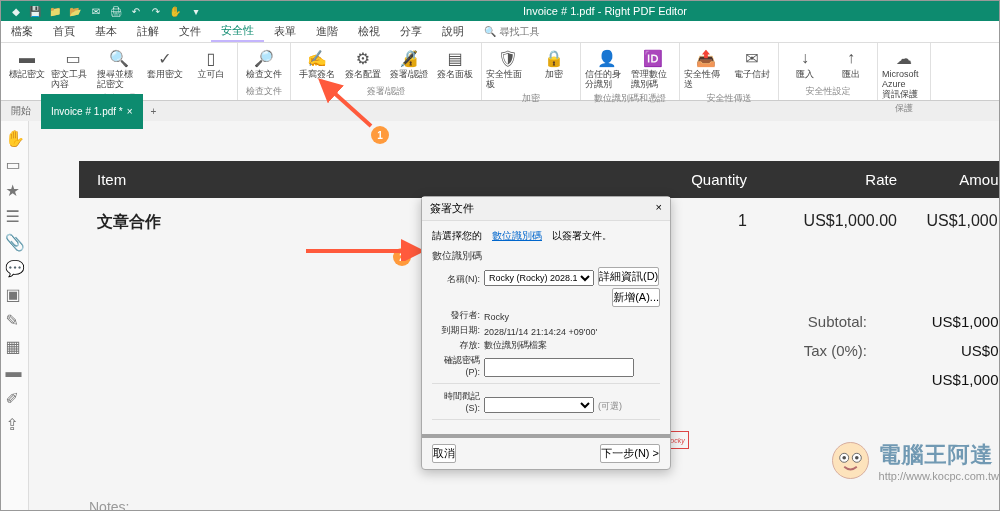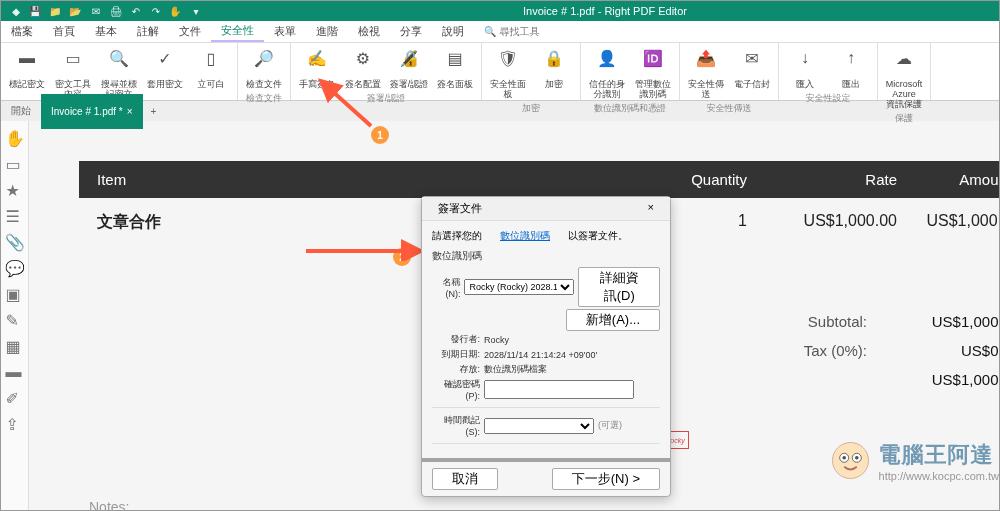--- a/index.html
+++ b/index.html
@@ -11,21 +11,21 @@
 .menubar{height:22px;background:#fff;display:flex;align-items:center;font-size:11px;border-bottom:1px solid #ddd}
 .menu-item{padding:0 10px;height:100%;display:flex;align-items:center;color:#444;cursor:pointer}
 .menu-item.active{color:#0d8b6f;border-bottom:2px solid #c4b5fd}
 .search-menu{margin-left:10px;display:flex;align-items:center;gap:3px;color:#888;font-size:10px}
 .search-menu input{border:none;font-size:10px;width:60px;outline:none}
 .ribbon{height:58px;background:#fff;border-bottom:1px solid #ccc;display:flex}
 .ribbon-group{display:flex;flex-direction:column;align-items:center;padding:2px 4px;border-right:1px solid #e0e0e0}
 .ribbon-btns{display:flex;gap:2px}
 .rbtn{display:flex;flex-direction:column;align-items:center;width:44px;padding:2px 0;cursor:pointer}
 .rbtn-icon{width:22px;height:22px;display:flex;align-items:center;justify-content:center;color:#555}
-.rbtn-label{font-size:9px;color:#444;text-align:center;line-height:1.1;margin-top:11px}
+.rbtn-label{font-size:9px;color:#444;line-height:1.1;margin-top:1px}
 .group-label{font-size:9px;color:#888;margin-top:auto}
 .tabstrip{height:20px;background:#eee;display:flex;align-items:center;font-size:10px}
 .doc-tab{background:#0d8b6f;color:#fff;padding:12px 10px;display:flex;align-items:center;gap:4px}
 .side-tab{padding:0 10px;color:#666}
 .add-tab{padding:2px 8px;color:#666}
 .workspace{display:flex;height:389px;background:#f5f5f5}
 .sidebar{width:28px;background:#fafafa;border-right:1px solid #ddd;display:flex;flex-direction:column;align-items:center;gap:8px;padding-top:8px}
 .side-icon{width:18px;height:18px;color:#777;cursor:pointer}
 .content{flex:1;position:relative;overflow:hidden}
 .invoice{position:absolute;left:50px;top:40px;right:-30px}
@@ -34,30 +34,30 @@
 .col-qty{flex:0 0 110px;text-align:right}
 .col-rate{flex:0 0 150px;text-align:right}
 .col-amt{flex:1;text-align:right}
 .inv-row{display:flex;padding:14px 18px;font-size:16px;color:#222}
 .summary{margin-top:60px;font-size:15px;color:#555}
 .summary-row{display:flex;padding:6px 18px}
 .summary-row .lbl{flex:0 0 800px;text-align:right;padding-right:30px}
 .summary-row .val{flex:1;text-align:right;color:#111}
 .notes{position:absolute;left:60px;bottom:-5px;font-size:14px;color:#999}
 .dialog{position:absolute;left:420px;top:195px;width:250px;background:#f5f5f5;border:1px solid #aaa;border-radius:4px;box-shadow:0 3px 12px rgba(0,0,0,.25);font-size:10px;z-index:10}
-.dlg-title{display:flex;justify-content:space-between;padding:4px 16px;border-bottom:1px solid #ddd;background:#f0f0f0;font-size:11px}
+.dlg-title{display:flex;justify-content:space-between;padding:4px 8px;border-bottom:1px solid #ddd;background:#f0f0f0;font-size:11px}
 .dlg-body{padding:8px 10px}
-.dlg-top{display:flex;gap:18px;margin-bottom:6px}
+.dlg-top{display:flex;gap:10px;margin-bottom:6px}
 .link{color:#0066cc;text-decoration:underline;cursor:pointer}
 .section-hdr{font-size:10px;color:#333;margin:4px 0}
-.field-row{display:flex;align-items:center;margin:2px 0;gap:4px}
+.field-row{display:flex;align-items:flex-end;margin:2px 0;gap:4px}
 .field-lbl{width:48px;text-align:right;font-size:9px;color:#333}
 .field-val{font-size:9px;color:#333}
 select.dlg-select{font-size:9px;width:110px;height:16px}
-.dlg-btn{font-size:13px;padding:1px 19px;background:#fff;border:1px solid #aaa;border-radius:2px;cursor:pointer}
+.dlg-btn{font-size:11px;padding:1px 0;background:#fff;border:1px solid #aaa;border-radius:2px;cursor:pointer}
 .optional{font-size:9px;color:#888}
 .dlg-footer{display:flex;justify-content:space-between;padding:6px 10px;border-top:4px solid #a3a3a3}
 .callout{position:absolute;width:18px;height:18px;border-radius:50%;color:#fff;font-size:10px;display:flex;align-items:center;justify-content:center;font-weight:bold}
 .c1{background:#ff9a3c;left:370px;top:125px}
 .c2{background:#ff9a3c;left:392px;top:247px}
 .arrow{position:absolute;pointer-events:none}
 .watermark{position:absolute;right:0;bottom:27px;display:flex;align-items:center;gap:6px;opacity:.85;z-index:5}
 .wm-face{width:45px;height:45px}
 .wm-text{display:flex;flex-direction:column}
 .wm-title{font-size:22px;font-weight:bold;color:#5a8aa8;letter-spacing:1px}

